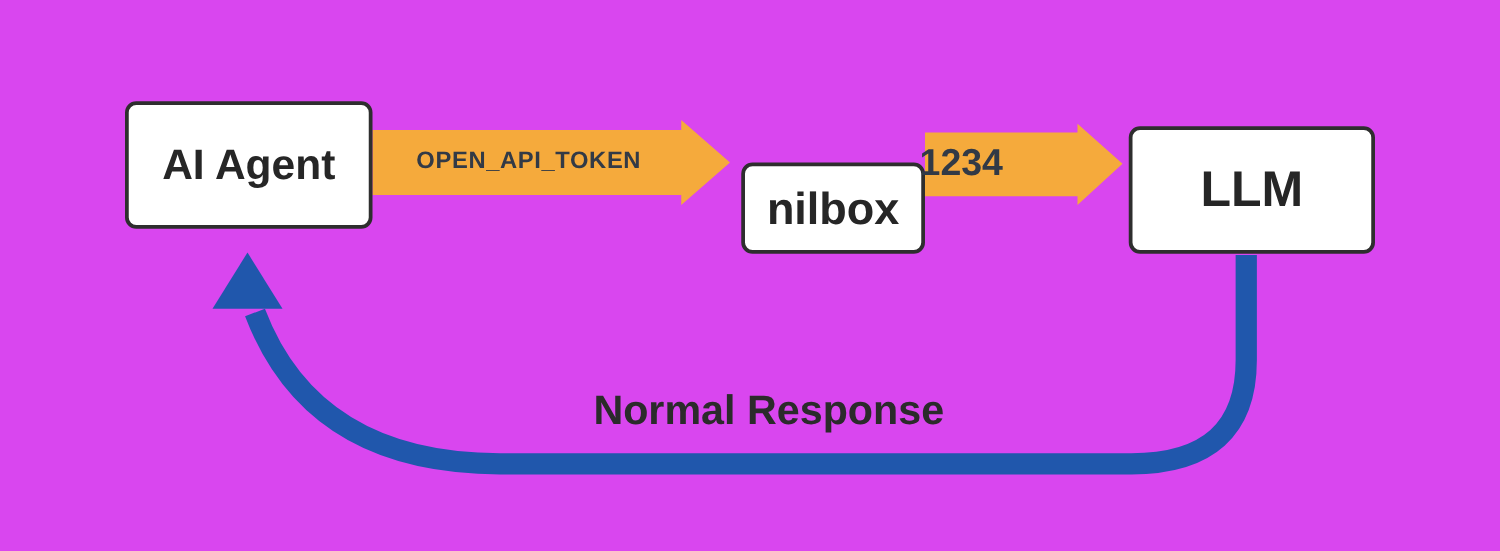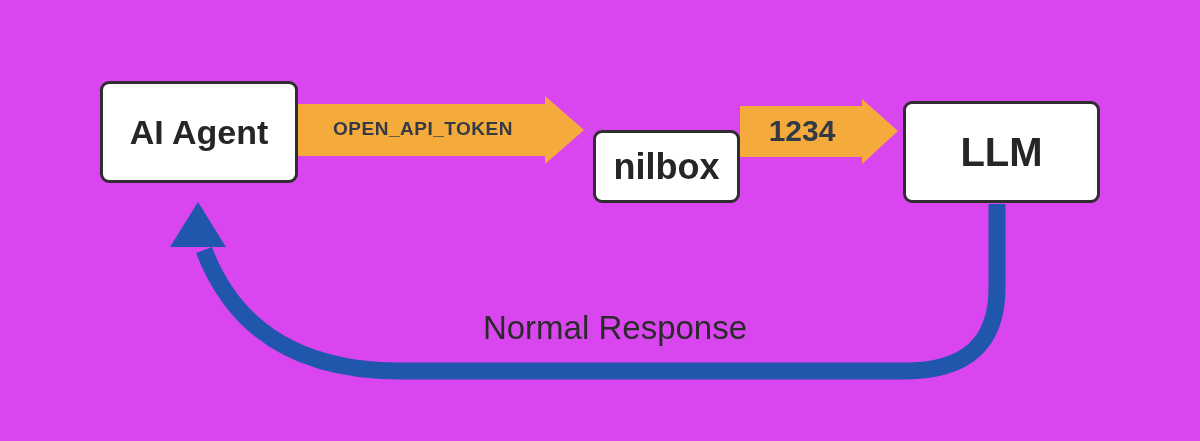--- a/index.html
+++ b/index.html
@@ -43,26 +43,26 @@
     align-items: center;
     justify-content: center;
     color: #323a46;
     white-space: nowrap;
   }
   .edge-label-token {
     left: 298px; top: 102px; width: 250px; height: 53px;
     font-size: 19px; font-weight: 600; letter-spacing: 0.5px;
   }
   .edge-label-code {
-    left: 740px; top: 104px; width: 124px; height: 53px;
+    left: 707px; top: 104px; width: 124px; height: 53px;
     font-size: 30px; font-weight: bold;
   }
   .edge-label-response {
     left: 430px; top: 308px; width: 370px; height: 40px;
-    font-size: 33px; font-weight: 400; color: #2b2b2b;
+    font-size: 33px; font-weight: 700; color: #2b2b2b;
   }
 </style>
 </head>
 <body>
 
 <div class="stage">
 
   <svg class="layer" viewBox="0 0 1200 441" aria-hidden="true">
 
     <polygon points="298,104 545,104 545,96 584,130 545,164 545,156 298,156" fill="#F5AA3C"></polygon>

